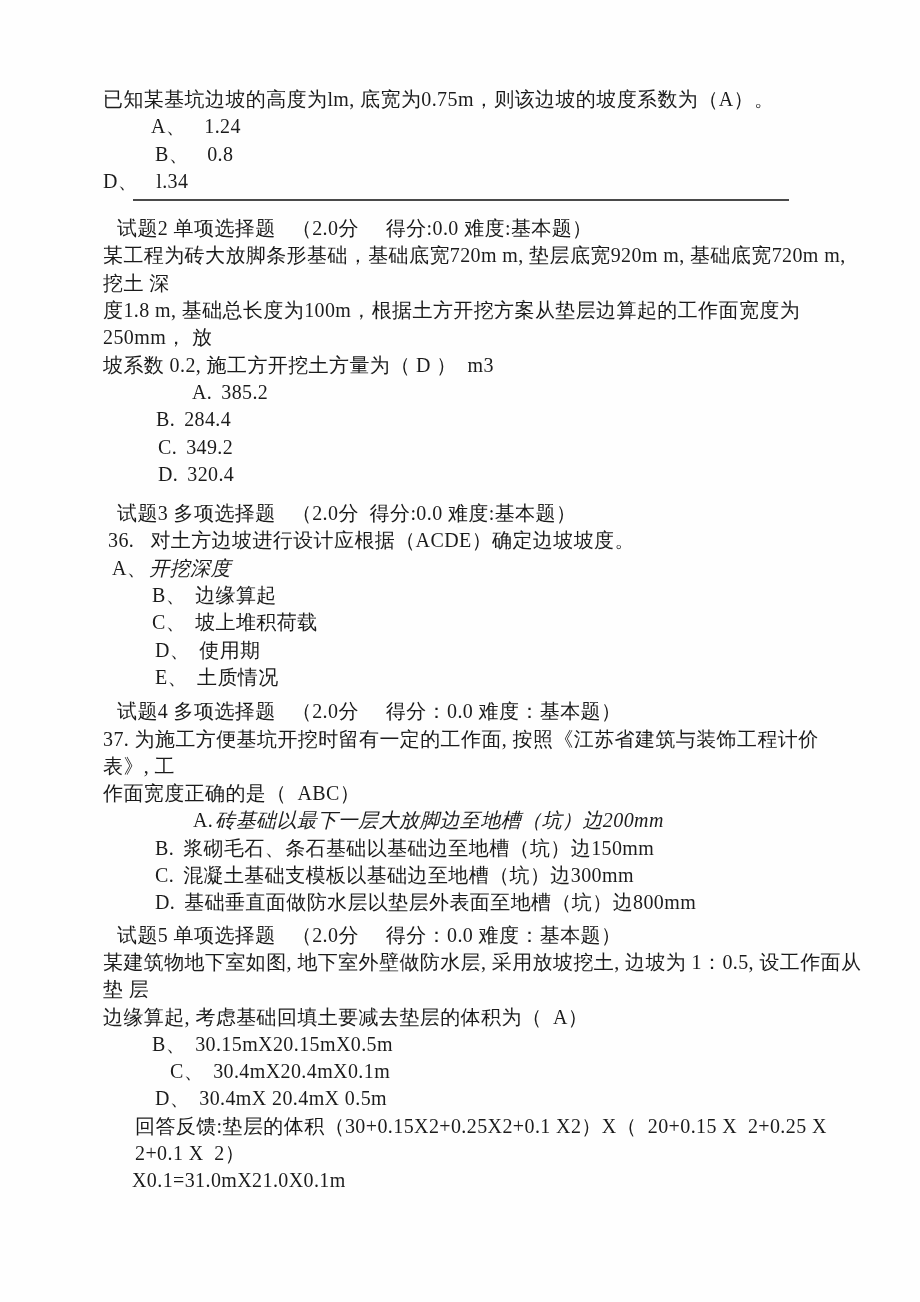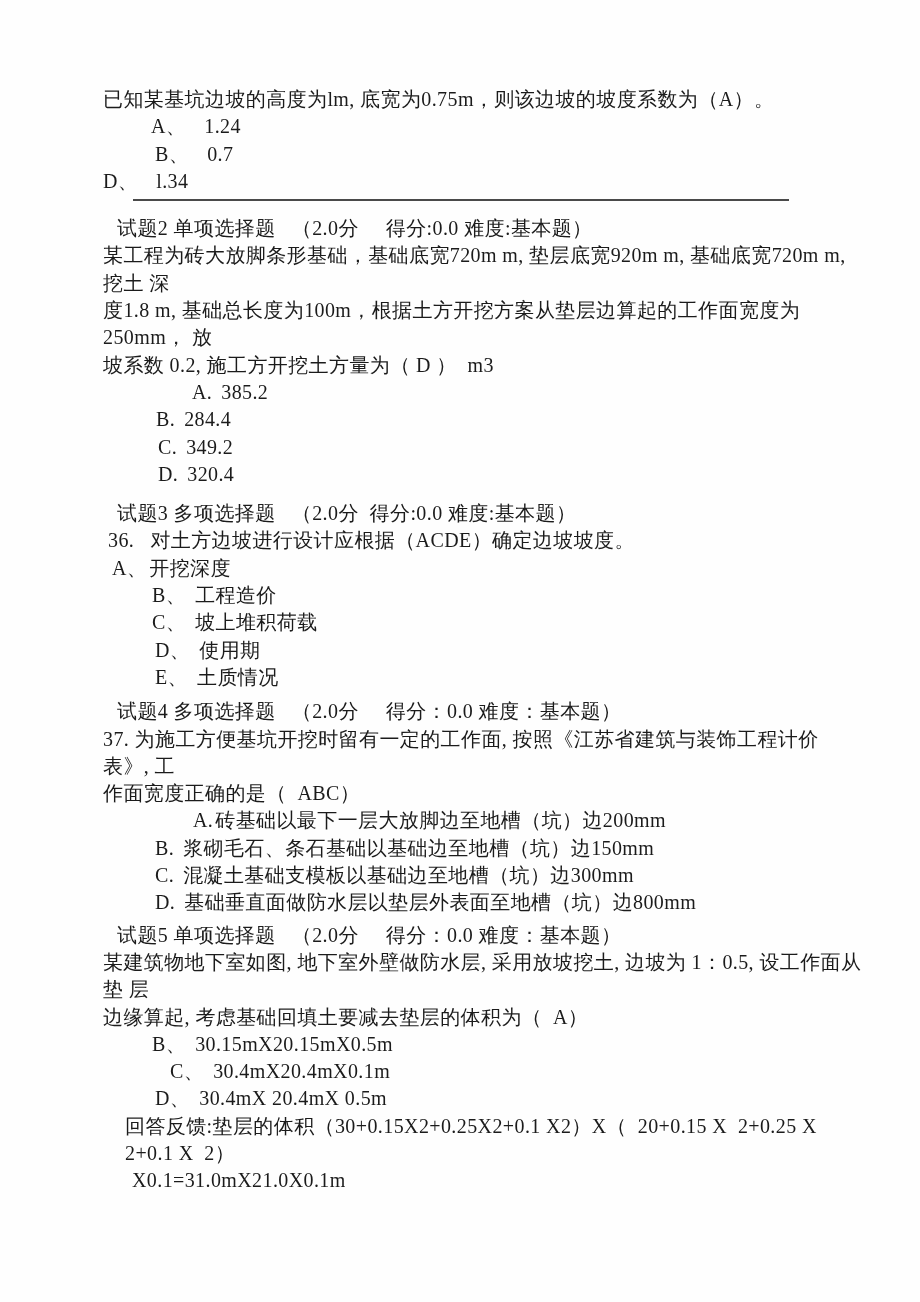--- a/index.html
+++ b/index.html
@@ -23,63 +23,63 @@
   .ln {
     line-height: 27.3px;
     white-space: pre-wrap;
   }
   .hdr { margin-left: 14px; }
   .opt { display: block; }
   .ol  { display: inline; }
   
   .gw  { margin-left: 18px; }   
   .gn  { margin-left: 9px; }    
-  .g0  { margin-left: 2px; }    
+  .g0  { margin-left: 2px; font-style: italic; }    
   .divider {
     border: none;
     border-top: 2px solid #4a4a4a;
     width: 656px;
     margin: 4px 0 0 30px;
   }
   section { margin: 0; }
   .mt14 { margin-top: 14px; }
   .mt12 { margin-top: 12px; }
   .mt7  { margin-top: 7px; }
   .mt5  { margin-top: 5px; }
 </style>
 </head>
 <body>
 
 <div class="page">
 
   <section>
     <div class="ln">已知某基坑边坡的高度为lm, 底宽为0.75m，则该边坡的坡度系数为（A）。</div>
     <div class="ln opt" style="margin-left:48px"><span class="ol">A、</span><span class="gw">1.24</span></div>
-    <div class="ln opt" style="margin-left:52px"><span class="ol">B、</span><span class="gw">0.7</span></div>
+    <div class="ln opt" style="margin-left:52px"><span class="ol">B、</span><span class="gw">0.8</span></div>
     <div class="ln opt" style=""><span class="ol">D、</span><span class="gw">l.34</span></div>
   </section>
 
   <hr class="divider">
 
   <section class="mt14">
     <div class="ln hdr">试题2 单项选择题   （2.0分     得分:0.0 难度:基本题）</div>
     <div class="ln">某工程为砖大放脚条形基础，基础底宽720m m, 垫层底宽920m m, 基础底宽720m m, 挖土 深</div>
     <div class="ln">度1.8 m, 基础总长度为100m，根据土方开挖方案从垫层边算起的工作面宽度为250mm， 放</div>
     <div class="ln">坡系数 0.2, 施工方开挖土方量为（ D ）  m3</div>
     <div class="ln opt" style="margin-left:89px"><span class="ol">A.</span><span class="gn">385.2</span></div>
     <div class="ln opt" style="margin-left:53px"><span class="ol">B.</span><span class="gn">284.4</span></div>
     <div class="ln opt" style="margin-left:55px"><span class="ol">C.</span><span class="gn">349.2</span></div>
     <div class="ln opt" style="margin-left:55px"><span class="ol">D.</span><span class="gn">320.4</span></div>
   </section>
 
   <section class="mt12">
     <div class="ln hdr">试题3 多项选择题   （2.0分  得分:0.0 难度:基本题）</div>
     <div class="ln" style="margin-left:5px">36.   对土方边坡进行设计应根据（ACDE）确定边坡坡度。</div>
     <div class="ln opt" style="margin-left:9px"><span class="ol">A、</span><span class="g0">开挖深度</span></div>
-    <div class="ln opt" style="margin-left:49px"><span class="ol">B、</span><span class="gn">工程造价</span></div>
+    <div class="ln opt" style="margin-left:49px"><span class="ol">B、</span><span class="gn">边缘算起</span></div>
     <div class="ln opt" style="margin-left:49px"><span class="ol">C、</span><span class="gn">坡上堆积荷载</span></div>
     <div class="ln opt" style="margin-left:52px"><span class="ol">D、</span><span class="gn">使用期</span></div>
     <div class="ln opt" style="margin-left:52px"><span class="ol">E、</span><span class="gn">土质情况</span></div>
   </section>
 
   <section class="mt7">
     <div class="ln hdr">试题4 多项选择题   （2.0分     得分：0.0 难度：基本题）</div>
     <div class="ln">37. 为施工方便基坑开挖时留有一定的工作面, 按照《江苏省建筑与装饰工程计价表》, 工</div>
     <div class="ln">作面宽度正确的是（  ABC）</div>
     <div class="ln opt" style="margin-left:90px"><span class="ol">A.</span><span class="g0">砖基础以最下一层大放脚边至地槽（坑）边200mm</span></div>
@@ -88,17 +88,17 @@
     <div class="ln opt" style="margin-left:52px"><span class="ol">D.</span><span class="gn">基础垂直面做防水层以垫层外表面至地槽（坑）边800mm</span></div>
   </section>
 
   <section class="mt5">
     <div class="ln hdr">试题5 单项选择题   （2.0分     得分：0.0 难度：基本题）</div>
     <div class="ln">某建筑物地下室如图, 地下室外壁做防水层, 采用放坡挖土, 边坡为 1：0.5, 设工作面从垫 层</div>
     <div class="ln">边缘算起, 考虑基础回填土要减去垫层的体积为（  A）</div>
     <div class="ln opt" style="margin-left:49px"><span class="ol">B、</span><span class="gn">30.15mX20.15mX0.5m</span></div>
     <div class="ln opt" style="margin-left:67px"><span class="ol">C、</span><span class="gn">30.4mX20.4mX0.1m</span></div>
     <div class="ln opt" style="margin-left:52px"><span class="ol">D、</span><span class="gn">30.4mX 20.4mX 0.5m</span></div>
-    <div class="ln" style="margin-left:22px">回答反馈:垫层的体积（30+0.15X2+0.25X2+0.1 X2）X（  20+0.15 X  2+0.25 X  2+0.1 X  2）</div>
+    <div class="ln" style="margin-left:32px">回答反馈:垫层的体积（30+0.15X2+0.25X2+0.1 X2）X（  20+0.15 X  2+0.25 X  2+0.1 X  2）</div>
     <div class="ln" style="margin-left:29px">X0.1=31.0mX21.0X0.1m</div>
   </section>
 
 </div>
 
 </body></html>

